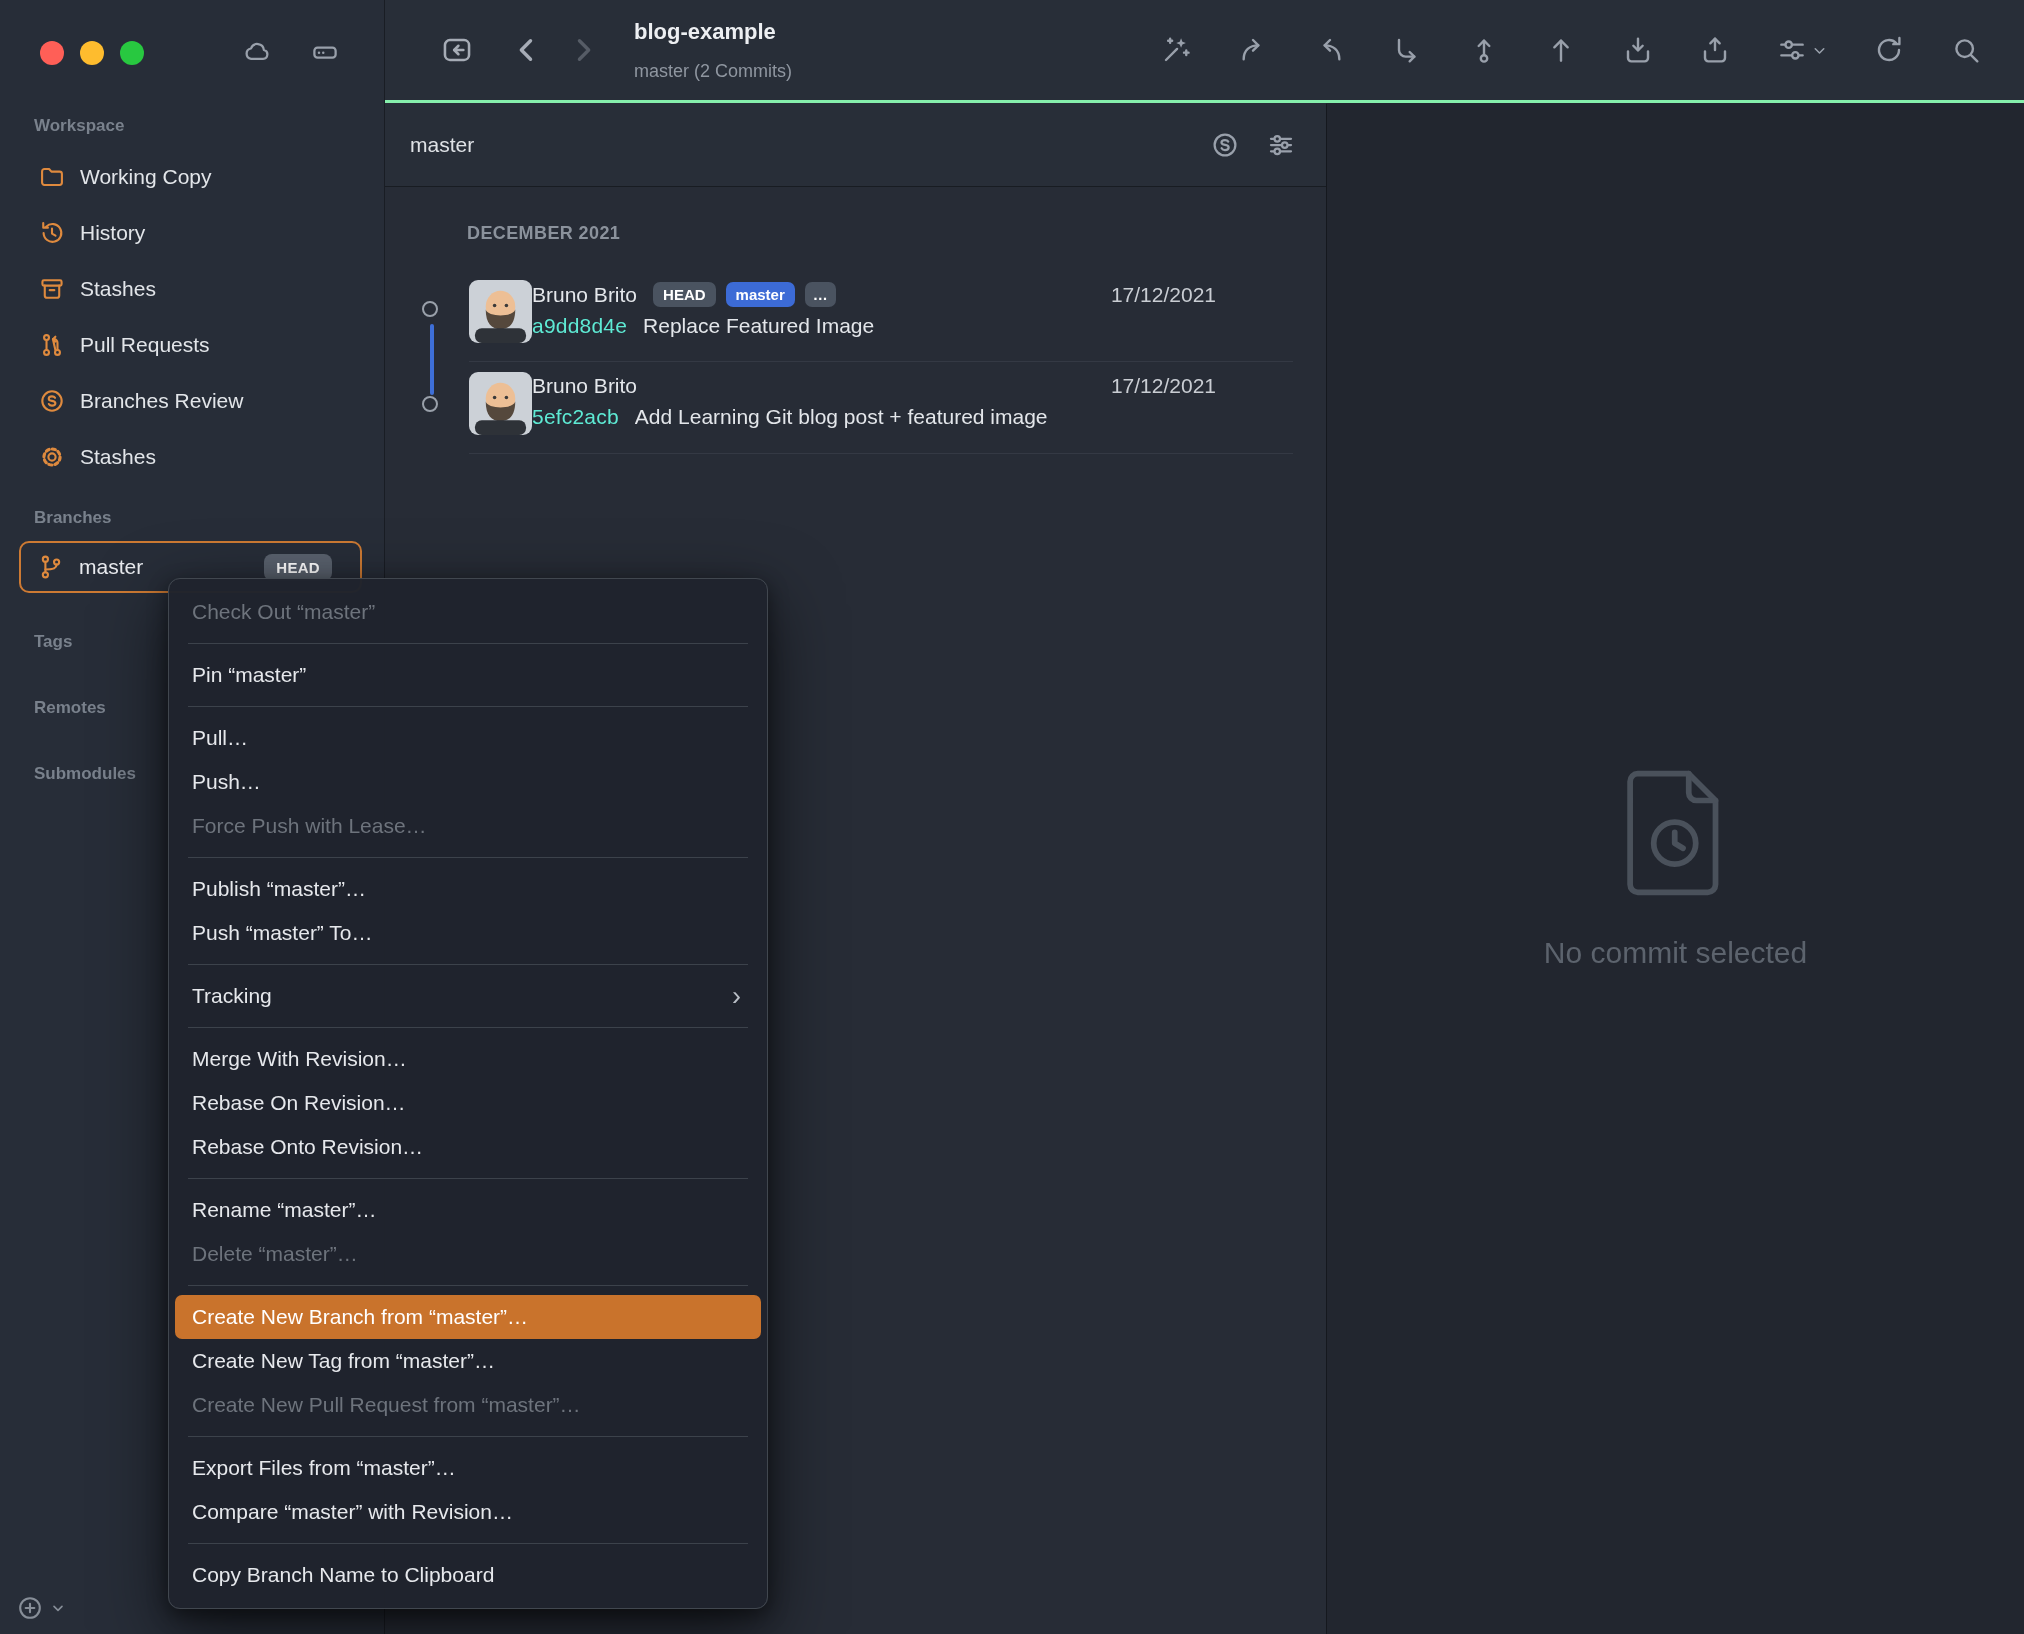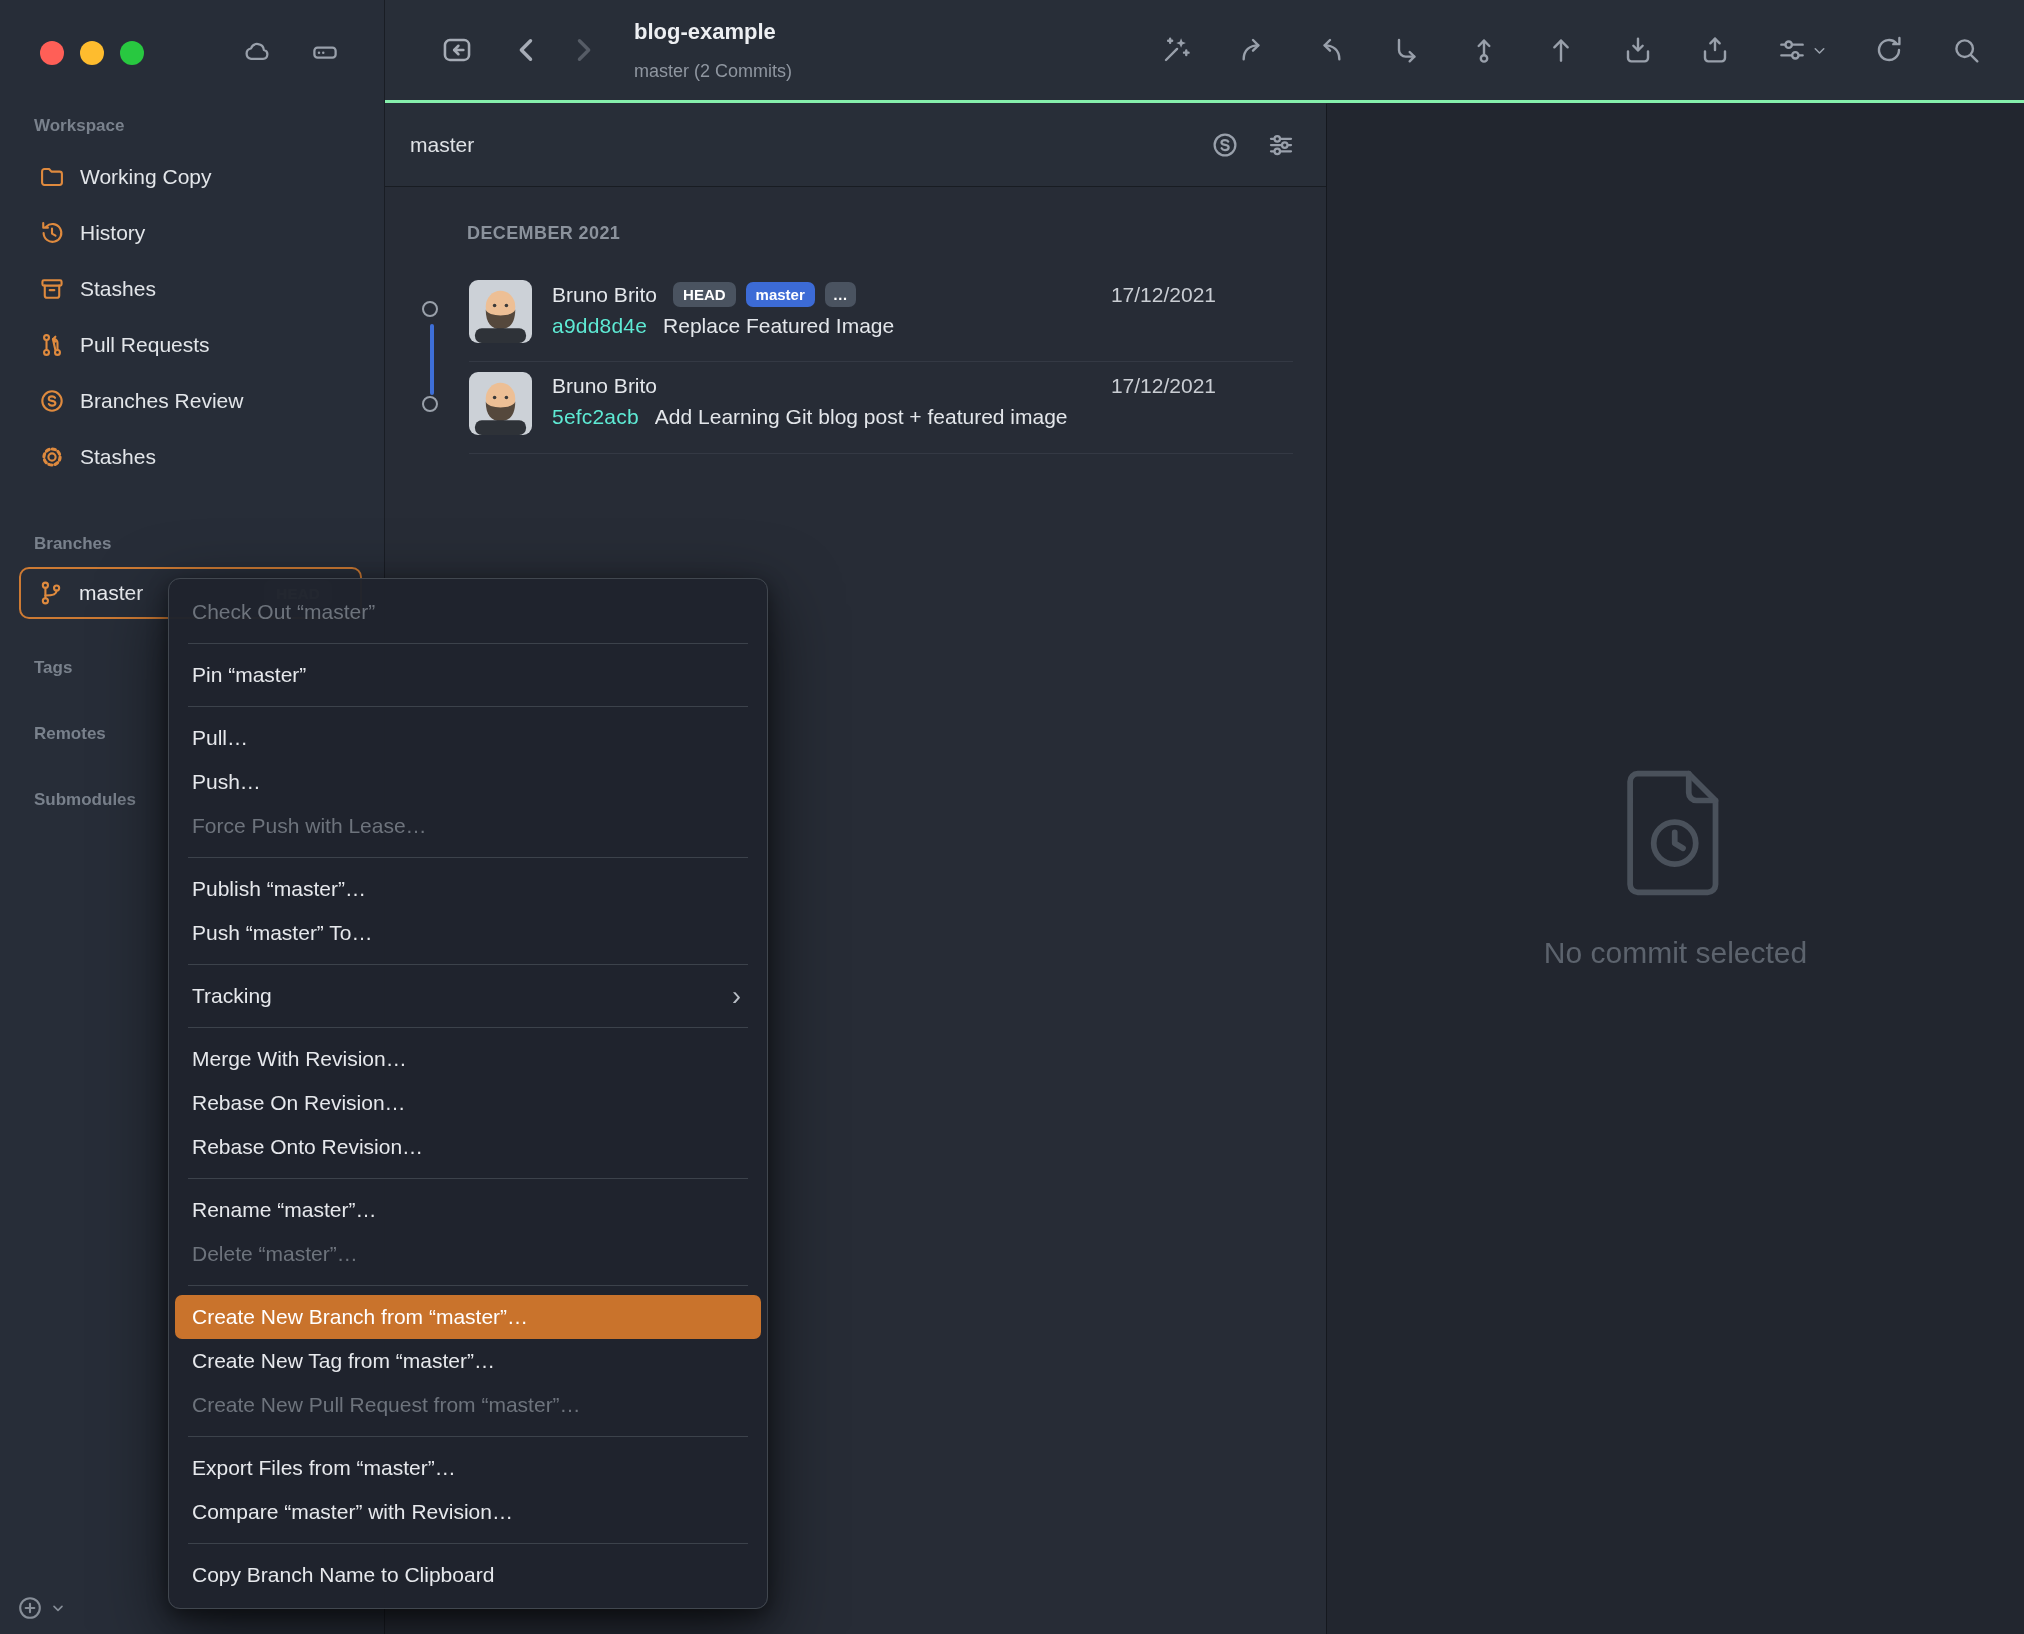--- a/index.html
+++ b/index.html
@@ -24,21 +24,21 @@
   .tl-green{left:120px;background:#28c840;}
   .sb-cloud{position:absolute;left:242px;top:37px;}
   .sb-drive{position:absolute;left:310px;top:37px;}
   .tb-ic{width:30px;height:30px;display:inline-flex;color:#99a0ab;flex:none;}
   .tb-ic svg,.s-icon svg,.tb-btn svg{width:100%;height:100%;display:block;}
   .sec-label{padding-left:34px;font-size:17px;font-weight:700;color:#79818c;height:22px;line-height:22px;}
   .sec-ws{margin-top:12px;}
   .side-list{margin-top:12px;}
   .side-item{display:flex;align-items:center;height:56px;padding-left:38px;gap:14px;font-size:21px;color:#e2e5e9;cursor:default;}
   .s-icon{width:28px;height:28px;display:inline-flex;color:var(--icon-orange);flex:none;}
-  .sec-branches{margin-top:48px;}
+  .sec-branches{margin-top:22px;}
   .branch-row{display:flex;align-items:center;height:52px;margin:12px 22px 0 19px;padding-left:16px;gap:14px;border:2px solid var(--selection-outline);border-radius:10px;font-size:21px;color:#e8eaee;}
   .head-pill{margin-left:auto;margin-right:28px;background:#59616d;color:#fff;font-size:15px;font-weight:700;padding:5px 12px;border-radius:8px;letter-spacing:.3px;}
   .sec-tags{margin-top:38px;}
   .sec-remotes{margin-top:44px;}
   .sec-sub{margin-top:44px;}
   .add-row{position:absolute;left:16px;bottom:12px;display:flex;align-items:center;gap:6px;color:#878e98;}
   .add-row .s-icon{color:#878e98;}
   .mini-chev{width:16px;height:16px;color:#878e98;display:inline-flex;}
   .mini-chev svg{width:100%;height:100%;}
 
@@ -63,21 +63,21 @@
   .fb-gap{margin-left:26px;}
 
   
   .commit-area{position:absolute;left:385px;top:187px;width:941px;height:1447px;background:#272c36;}
   .group-header{position:absolute;left:82px;top:36px;font-size:18px;font-weight:600;color:#8b929c;letter-spacing:.4px;}
   .g-node{position:absolute;width:16px;height:16px;border:2.5px solid #99a0aa;border-radius:50%;left:37px;background:transparent;}
   .n1{top:114px;}
   .n2{top:209px;}
   .g-line{position:absolute;left:45px;top:137px;width:4px;height:71px;background:var(--graph-blue);border-radius:2px;}
   .commit-rows{position:absolute;left:84px;top:83px;width:824px;}
-  .commit-row{display:flex;gap:20px;height:92px;padding-top:10px;border-bottom:1px solid #343944;}
+  .commit-row{display:flex;gap:0;height:92px;padding-top:10px;border-bottom:1px solid #343944;}
   .avatar{width:63px;height:63px;border-radius:9px;overflow:hidden;flex:none;}
   .avatar svg{width:100%;height:100%;display:block;}
   .c-main{flex:1;min-width:0;padding-top:2px;}
   .c-line1{display:flex;align-items:center;gap:10px;}
   .c-author{font-size:21px;color:#e4e7eb;}
   .badge{font-size:15px;font-weight:700;color:#fff;padding:4px 10px;border-radius:7px;line-height:1.15;}
   .badge.head{background:var(--badge-grey);margin-left:6px;}
   .badge.branch{background:var(--badge-blue);}
   .badge.more{background:var(--badge-grey);padding:4px 8px;}
   .c-date{margin-left:auto;margin-right:77px;font-size:21px;color:#c9cdd3;}

